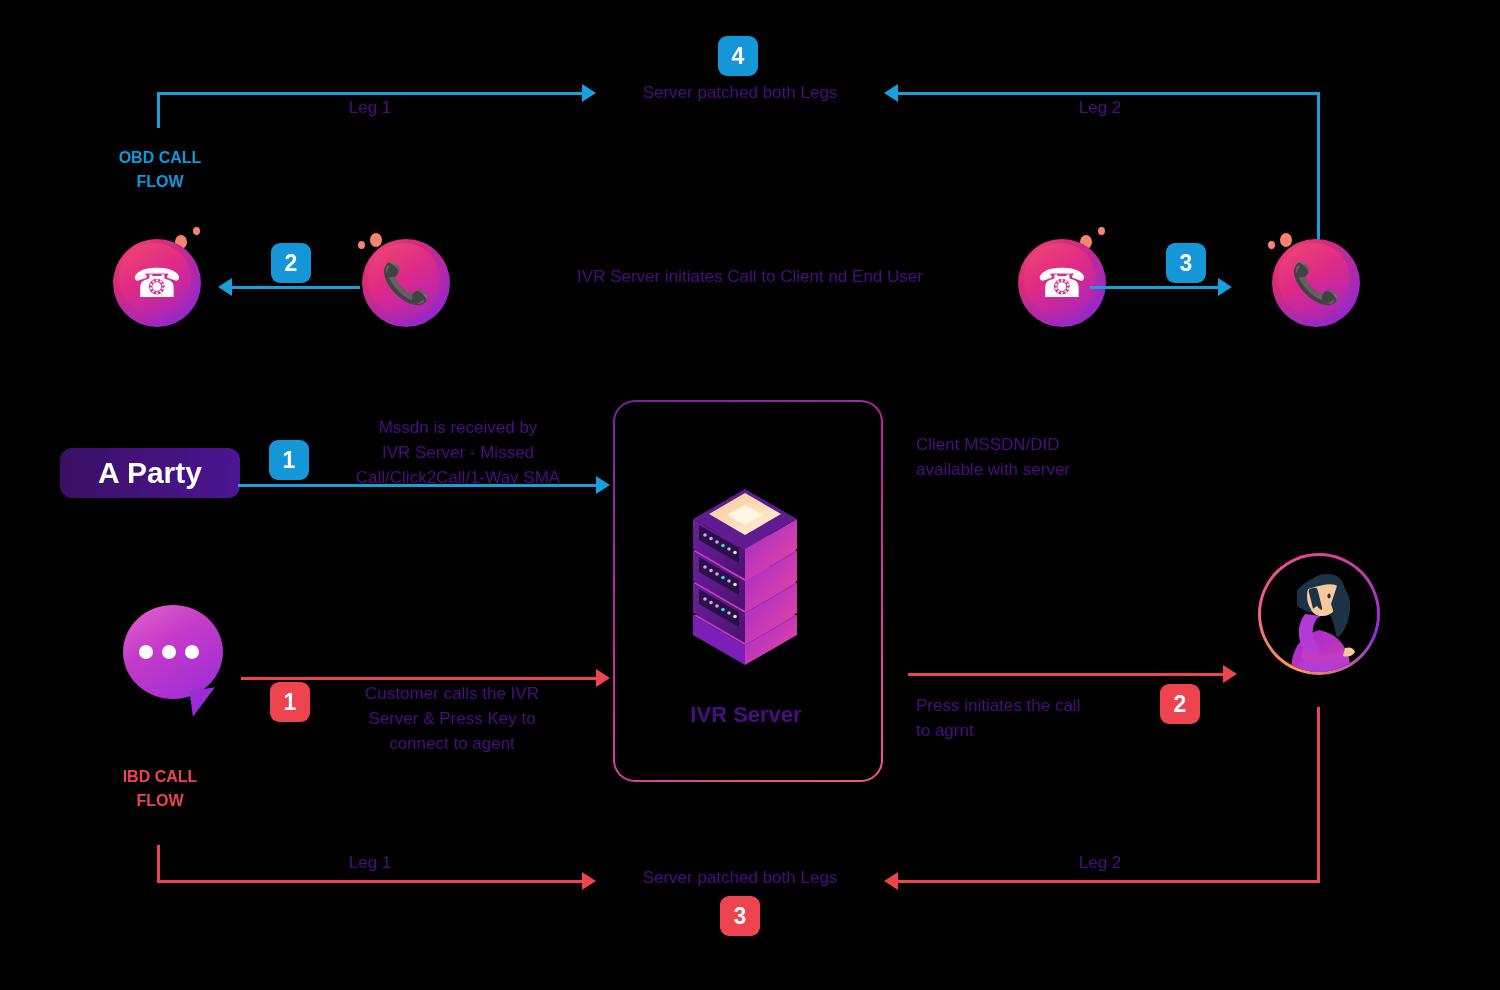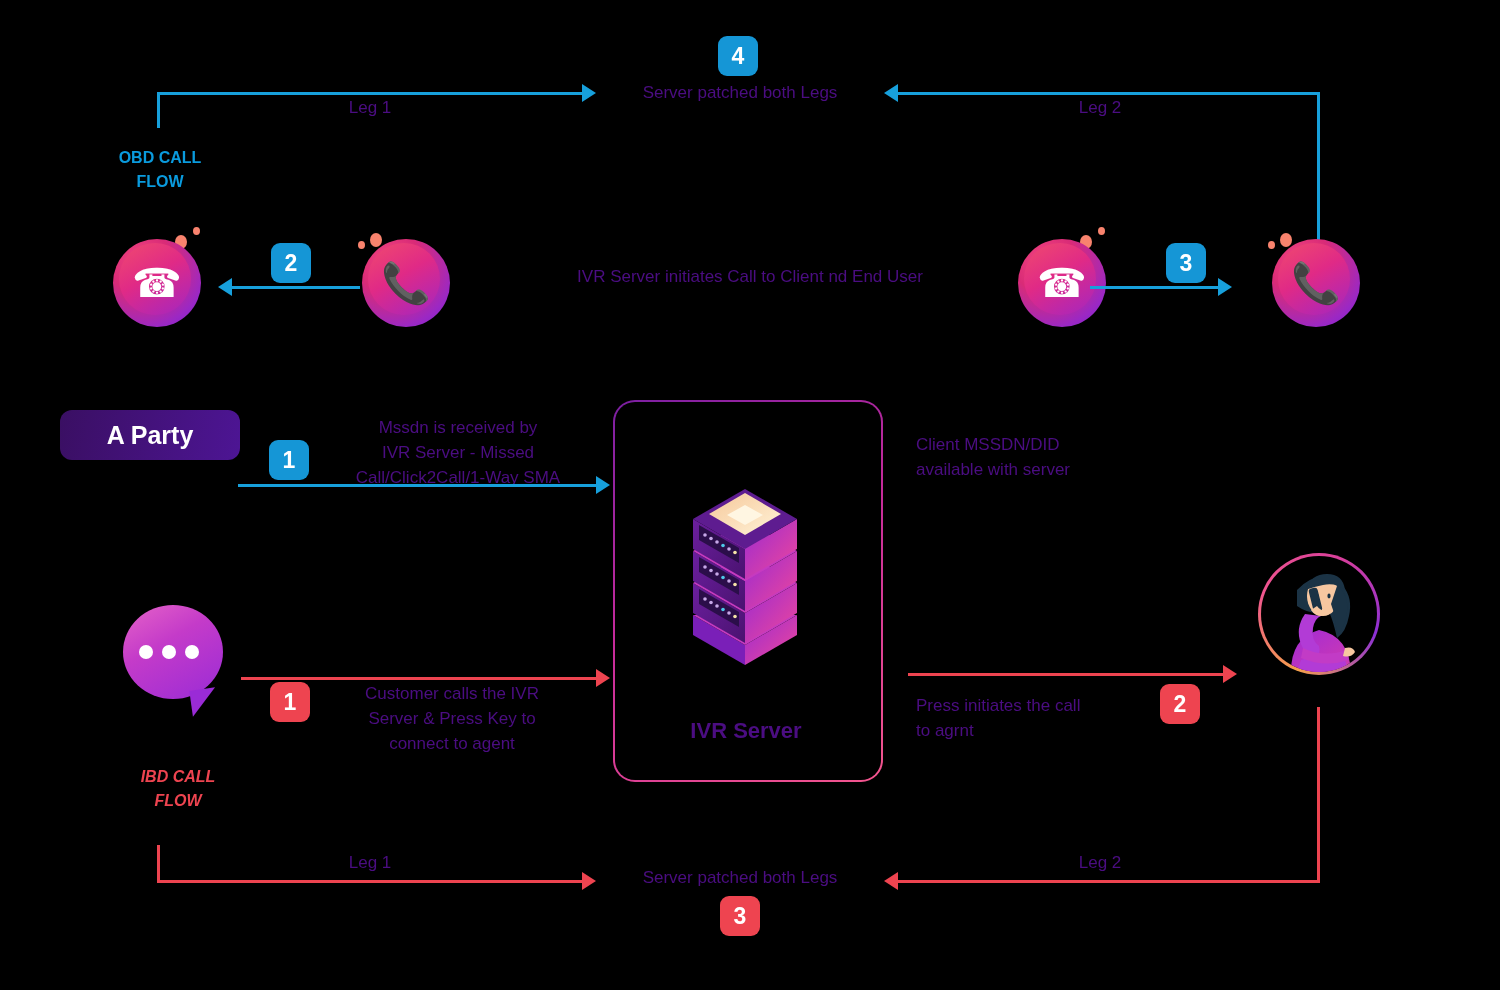--- a/index.html
+++ b/index.html
@@ -35,21 +35,21 @@
 
   .flowtag{position:absolute;font-size:16px;font-weight:700;line-height:24px;text-align:center;
            font-family:"Liberation Sans",sans-serif;}
   .flowtag.obd{color:#0A9BDE;}
   .flowtag.ibd{color:#EE4450;}
 
   
   .party{position:absolute;height:50px;border-radius:12px;
          background:linear-gradient(100deg,#3A0F63 0%,#4D1594 100%);
          display:flex;align-items:center;justify-content:center;
-         color:#fff;font-size:25px;font-weight:700;font-family:"Liberation Sans",sans-serif;}
+         color:#fff;font-size:30px;font-weight:700;font-family:"Liberation Sans",sans-serif;margin-top:38px;}
   .servercard2{position:absolute;border-radius:22px;
               background:
                 linear-gradient(#000,#000) padding-box,
                 linear-gradient(150deg,#7B1FA2 0%,#C52A9B 45%,#F4568E 100%) border-box;
               border:2px solid transparent;}
   .servertitle{position:absolute;width:100%;text-align:center;color:#4B0D82;
                font-size:22px;font-weight:700;font-family:"Liberation Sans",sans-serif;}
 
   
   .phone{position:absolute;width:88px;height:88px;}
@@ -211,21 +211,21 @@
           <circle cx="40" cy="70.5" r="1.8" fill="#4EC9E8"></circle>
         <circle cx="46" cy="74" r="1.8" fill="#C7A8E8"></circle>
           <circle cx="52" cy="77.5" r="1.8" fill="#F7E4A8"></circle>
       </g>
 
       <polygon points="62,18 26,39 62,60 98,39" fill="url(#gTop)"></polygon>
       <polygon points="62,30 44,40 62,50 80,40" fill="#FFF6E2"></polygon>
     </svg>
   </div>
 
-  <div class="servertitle" style="left:613px;top:718px;width:266px;text-align:center;">IVR Server</div>
+  <div class="servertitle" style="left:613px;top:702px;width:266px;text-align:center;">IVR Server</div>
 
   <div class="lbl" style="left:916px;top:432px;width:300px;">Client MSSDN/DID
 available with server</div>
 
 
   <div class="bubble" style="left:123px;top:605px;">
     <div class="dots">
         <i></i>
         <i></i>
         <i></i>
@@ -274,21 +274,21 @@
         <path d="M44 58 q-10 14 -4 30 q4 12 14 12 q6 -2 4 -10 q-8 -6 -6 -18 q2 -10 8 -12 z" fill="#B23BD6"></path>
         <rect x="50" y="32" width="9" height="24" rx="3" fill="#1B3345" transform="rotate(-14 54 44)"></rect>
         <path d="M50 54 q4 6 10 6 q4 0 5 -4 q-6 -2 -9 -6 z" fill="#F7C7A0"></path>
 
         <path d="M42 92 q20 10 44 2 l2 10 q-24 8 -48 -2 z" fill="#C23BC6"></path>
         <path d="M84 92 q8 -2 10 4 q-4 6 -12 4 z" fill="#F7C7A0"></path>
       </svg>
     </div>
   </div>
 
-  <div class="flowtag ibd" style="left:123px;top:765px;width:110px;font-style:italic;">IBD
+  <div class="flowtag ibd" style="left:105px;top:765px;width:110px;">IBD
 CALL
 FLOW</div>
 
   <div class="vline red" style="left:157px;top:845px;height:38px;"></div>
   <div class="hline red" style="left:157px;top:880px;width:425px;"></div>
   <div class="arrow-r red" style="left:582px;top:872px;"></div>
   <div class="lbl center" style="left:290px;top:850px;width:160px;">Leg 1</div>
 
   <div class="lbl center" style="left:605px;top:865px;width:270px;">Server patched both Legs</div>
   <div class="badge b-red" style="left:720px;top:896px;">3</div>

